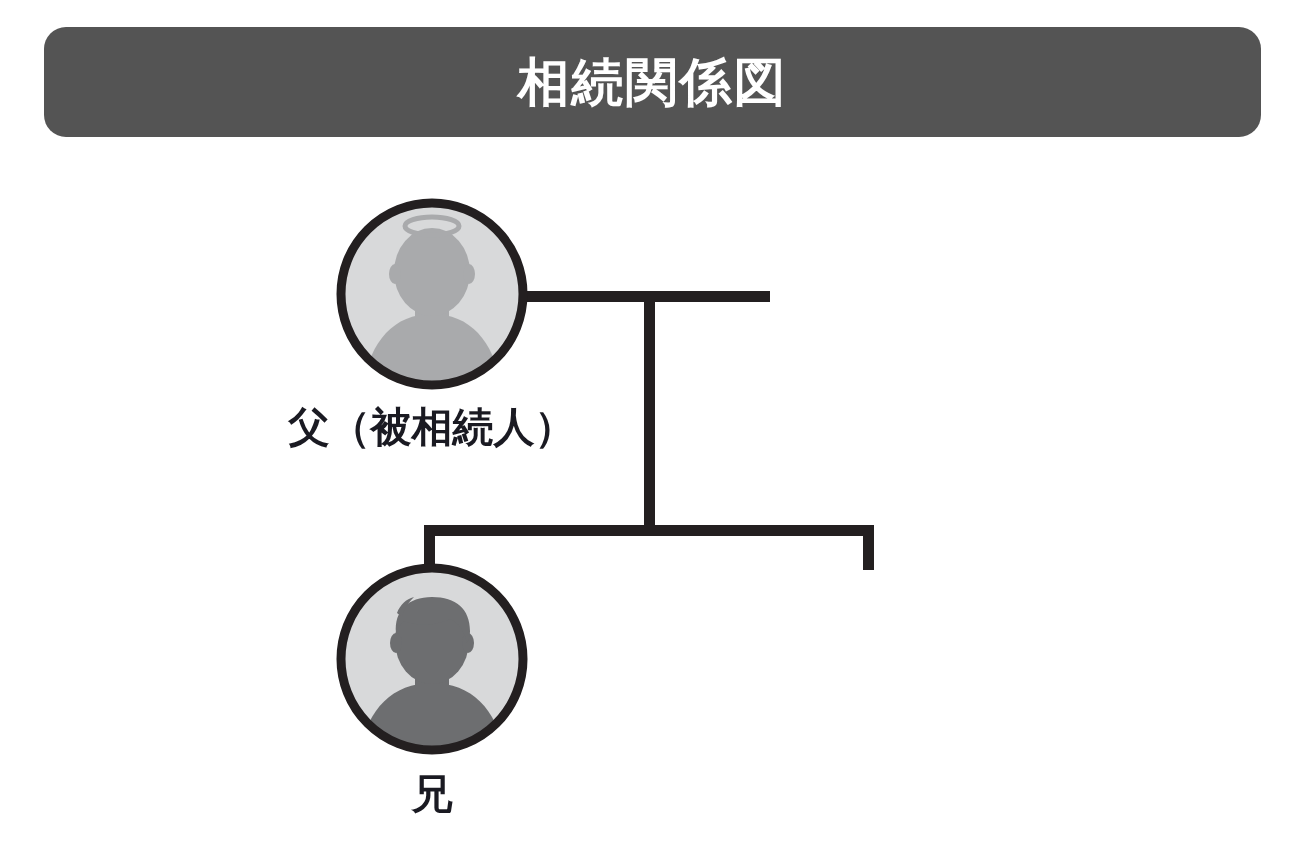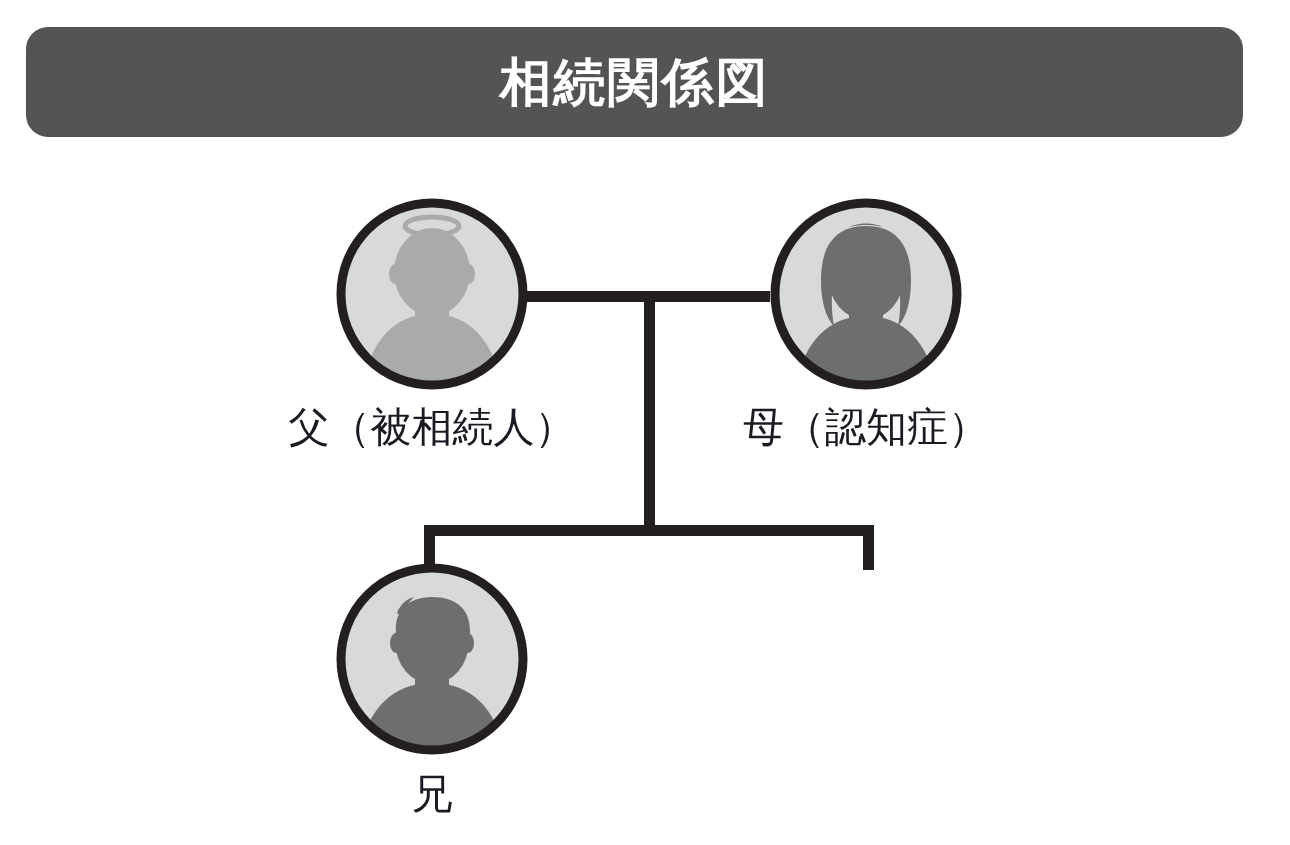--- a/index.html
+++ b/index.html
@@ -19,21 +19,21 @@
     position: absolute;
     left: 0; top: 0;
     width: 1290px;
     height: 845px;
     background: #ffffff;
   }
 
   
   #header-banner {
     position: absolute;
-    left: 26px;
+    left: 44px;
     top: 27px;
     width: 1217px;
     height: 110px;
     background: #545454;
     border-radius: 22px;
     display: flex;
     align-items: center;
     justify-content: center;
     box-sizing: border-box;
   }
@@ -77,21 +77,21 @@
     height: 196px;
   }
   .avatar-wrap svg {
     display: block;
     width: 196px;
     height: 196px;
   }
   .person-label {
     margin-top: 14px;
     font-size: 41px;
-    font-weight: normal;
+    font-weight: bold;
     color: #1a1a22;
     line-height: 1.05;
     white-space: nowrap;
     font-family: "Liberation Sans", "DejaVu Sans", sans-serif;
   }
   .person-label.small-gap {
     margin-top: 16px;
   }
 
   
@@ -147,45 +147,20 @@
 
           <g>
             <ellipse cx="98" cy="30" rx="27" ry="9" fill="none" stroke="#a9aaac" stroke-width="5"></ellipse>
           </g>
           <circle cx="98" cy="98" r="91" fill="none" stroke="#231f20" stroke-width="9"></circle>
         </svg>
       </div>
       <div class="person-label">父（被相続人）</div>
     </div>
 
-    <div class="person" id="node-mother">
-      <div class="avatar-wrap">
-        <svg viewBox="0 0 196 196" xmlns="http://www.w3.org/2000/svg">
-          <defs>
-            <clipPath id="clip-mother">
-                <circle cx="98" cy="98" r="91"></circle>
-              </clipPath>
-          </defs>
-          <circle cx="98" cy="98" r="91" fill="#d8d9da"></circle>
-          <g clip-path="url(#clip-mother)">
-
-            <path d="M98 120 C 58 120, 33 150, 27 196 L 169 196 C 163 150, 138 120, 98 120 Z" fill="#6d6e70"></path>
-
-            <rect x="81" y="100" width="34" height="28" fill="#6d6e70"></rect>
-
-            <ellipse cx="98" cy="80" rx="38" ry="44" fill="#6d6e70"></ellipse>
-
-            <path d="M98 30 C 64 30, 53 54, 53 84 C 53 106, 58 122, 66 130 C 62 110, 64 88, 68 76 C 78 84, 90 86, 98 86 C 106 86, 118 84, 128 76 C 132 88, 134 110, 130 130 C 138 122, 143 106, 143 84 C 143 54, 132 30, 98 30 Z" fill="#6d6e70"></path>
-            <path d="M80 32 C 88 26, 108 26, 116 32 C 110 28, 86 28, 80 32 Z" fill="#6d6e70"></path>
-          </g>
-          <circle cx="98" cy="98" r="91" fill="none" stroke="#231f20" stroke-width="9"></circle>
-        </svg>
-      </div>
-      <div class="person-label">母（認知症）</div>
-    </div>
 
     <div class="person" id="node-brother">
       <div class="avatar-wrap">
         <svg viewBox="0 0 196 196" xmlns="http://www.w3.org/2000/svg">
           <defs>
             <clipPath id="clip-brother">
                 <circle cx="98" cy="98" r="91"></circle>
               </clipPath>
           </defs>
           <circle cx="98" cy="98" r="91" fill="#d8d9da"></circle>

